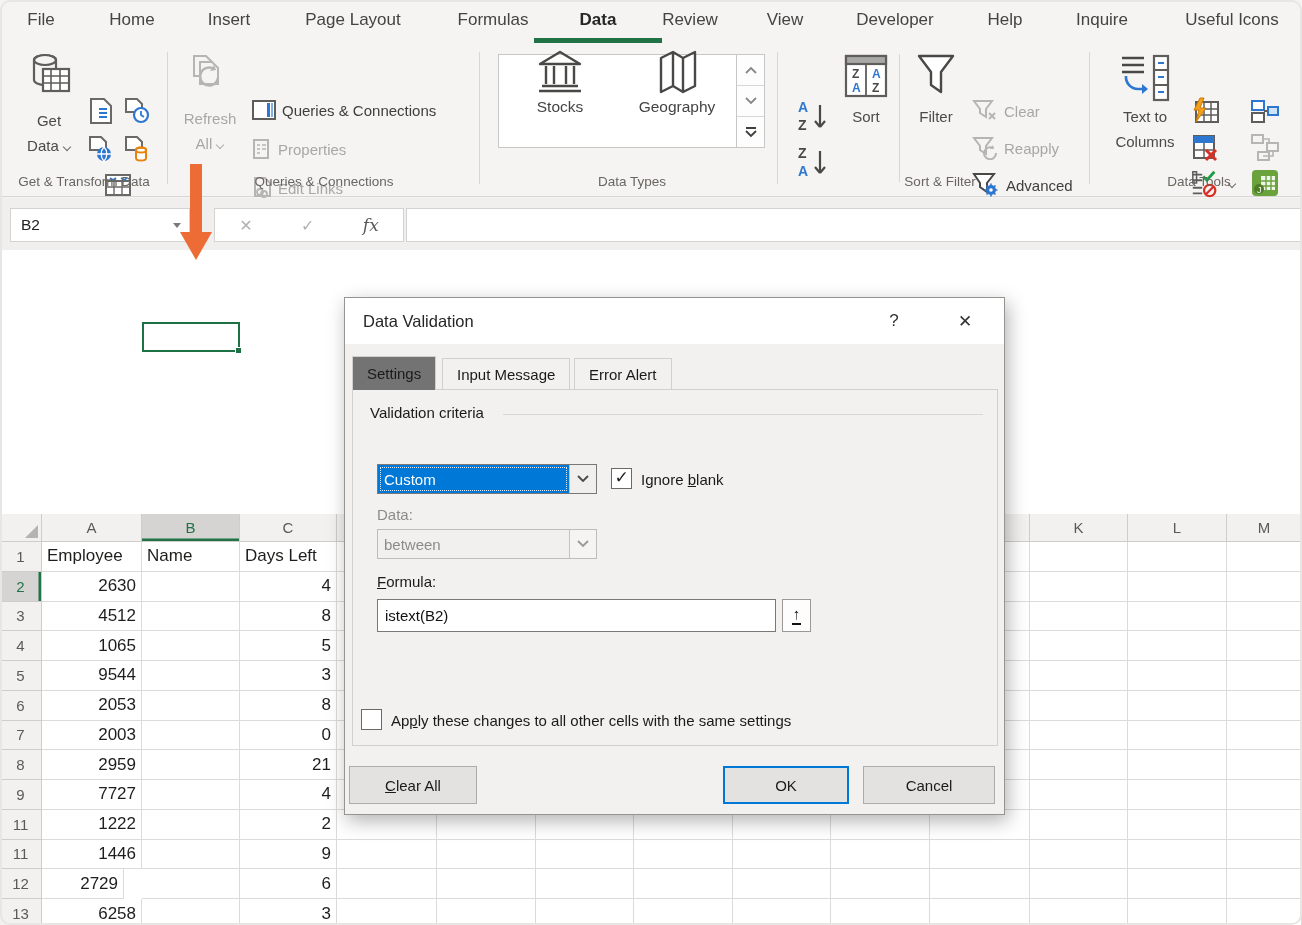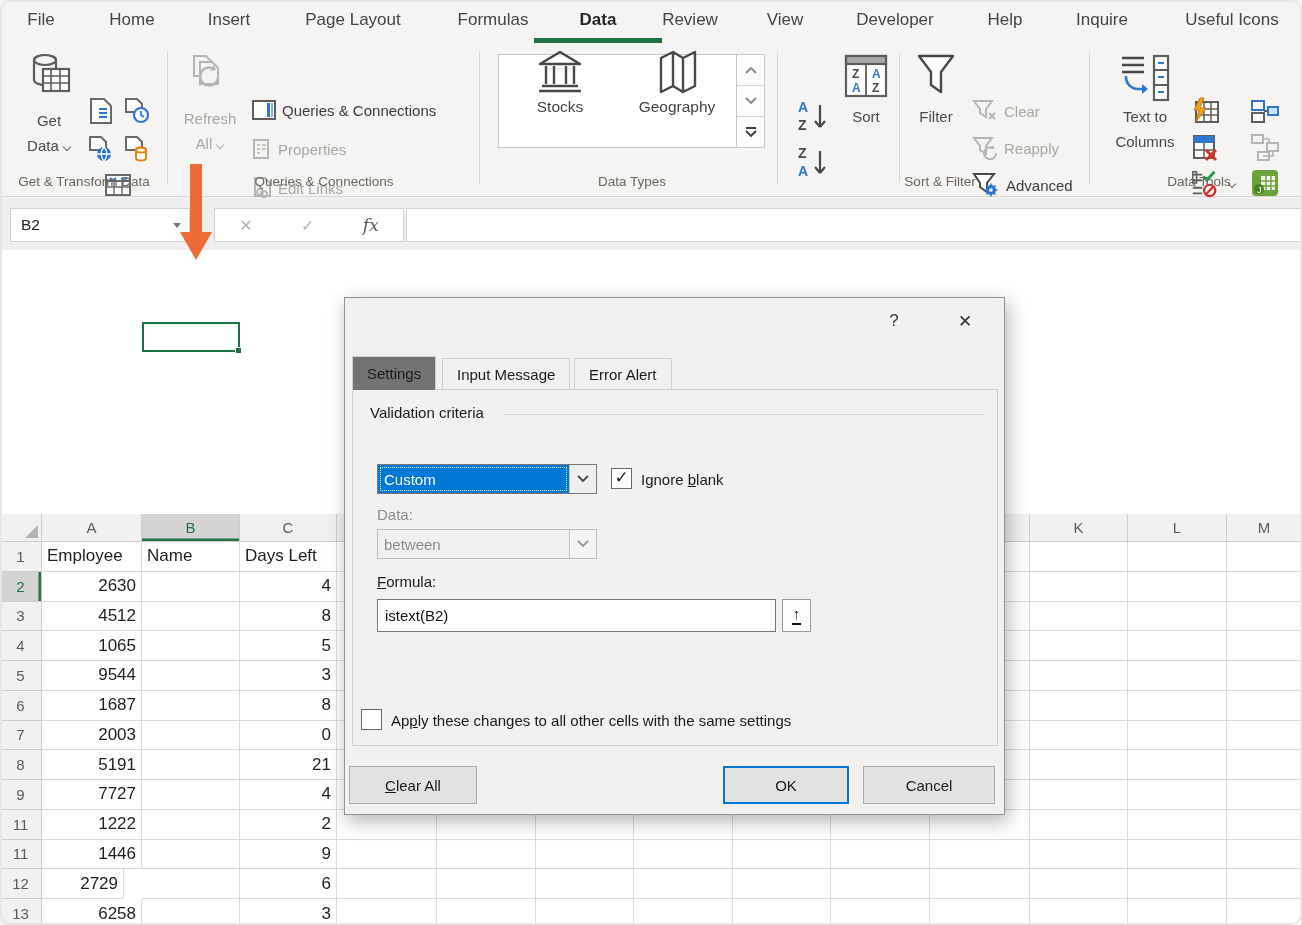--- a/index.html
+++ b/index.html
@@ -516,21 +516,21 @@
       <div class="cell" style="left: 437px; top: 411.048px; width: 99px; height: 29.762px;"></div>
       <div class="cell" style="left: 536px; top: 411.048px; width: 98px; height: 29.762px;"></div>
       <div class="cell" style="left: 634px; top: 411.048px; width: 99px; height: 29.762px;"></div>
       <div class="cell" style="left: 733px; top: 411.048px; width: 98px; height: 29.762px;"></div>
       <div class="cell" style="left: 831px; top: 411.048px; width: 99px; height: 29.762px;"></div>
       <div class="cell" style="left: 930px; top: 411.048px; width: 100px; height: 29.762px;"></div>
       <div class="cell" style="left: 1030px; top: 411.048px; width: 98px; height: 29.762px;"></div>
       <div class="cell" style="left: 1128px; top: 411.048px; width: 99px; height: 29.762px;"></div>
       <div class="cell" style="left: 1227px; top: 411.048px; width: 75px; height: 29.762px;"></div>
       <div class="rowh" style="left: 0px; top: 440.81px; width: 42px; height: 29.762px;">6</div>
-      <div class="cell num" style="left: 42px; top: 440.81px; width: 100px; height: 29.762px;">1687</div>
+      <div class="cell num" style="left: 42px; top: 440.81px; width: 100px; height: 29.762px;">2053</div>
       <div class="cell" style="left: 142px; top: 440.81px; width: 98px; height: 29.762px;"></div>
       <div class="cell num" style="left: 240px; top: 440.81px; width: 97px; height: 29.762px;">8</div>
       <div class="cell" style="left: 337px; top: 440.81px; width: 100px; height: 29.762px;"></div>
       <div class="cell" style="left: 437px; top: 440.81px; width: 99px; height: 29.762px;"></div>
       <div class="cell" style="left: 536px; top: 440.81px; width: 98px; height: 29.762px;"></div>
       <div class="cell" style="left: 634px; top: 440.81px; width: 99px; height: 29.762px;"></div>
       <div class="cell" style="left: 733px; top: 440.81px; width: 98px; height: 29.762px;"></div>
       <div class="cell" style="left: 831px; top: 440.81px; width: 99px; height: 29.762px;"></div>
       <div class="cell" style="left: 930px; top: 440.81px; width: 100px; height: 29.762px;"></div>
       <div class="cell" style="left: 1030px; top: 440.81px; width: 98px; height: 29.762px;"></div>
@@ -544,21 +544,21 @@
       <div class="cell" style="left: 437px; top: 470.572px; width: 99px; height: 29.762px;"></div>
       <div class="cell" style="left: 536px; top: 470.572px; width: 98px; height: 29.762px;"></div>
       <div class="cell" style="left: 634px; top: 470.572px; width: 99px; height: 29.762px;"></div>
       <div class="cell" style="left: 733px; top: 470.572px; width: 98px; height: 29.762px;"></div>
       <div class="cell" style="left: 831px; top: 470.572px; width: 99px; height: 29.762px;"></div>
       <div class="cell" style="left: 930px; top: 470.572px; width: 100px; height: 29.762px;"></div>
       <div class="cell" style="left: 1030px; top: 470.572px; width: 98px; height: 29.762px;"></div>
       <div class="cell" style="left: 1128px; top: 470.572px; width: 99px; height: 29.762px;"></div>
       <div class="cell" style="left: 1227px; top: 470.572px; width: 75px; height: 29.762px;"></div>
       <div class="rowh" style="left: 0px; top: 500.334px; width: 42px; height: 29.762px;">8</div>
-      <div class="cell num" style="left: 42px; top: 500.334px; width: 100px; height: 29.762px;">5191</div>
+      <div class="cell num" style="left: 42px; top: 500.334px; width: 100px; height: 29.762px;">2959</div>
       <div class="cell" style="left: 142px; top: 500.334px; width: 98px; height: 29.762px;"></div>
       <div class="cell num" style="left: 240px; top: 500.334px; width: 97px; height: 29.762px;">21</div>
       <div class="cell" style="left: 337px; top: 500.334px; width: 100px; height: 29.762px;"></div>
       <div class="cell" style="left: 437px; top: 500.334px; width: 99px; height: 29.762px;"></div>
       <div class="cell" style="left: 536px; top: 500.334px; width: 98px; height: 29.762px;"></div>
       <div class="cell" style="left: 634px; top: 500.334px; width: 99px; height: 29.762px;"></div>
       <div class="cell" style="left: 733px; top: 500.334px; width: 98px; height: 29.762px;"></div>
       <div class="cell" style="left: 831px; top: 500.334px; width: 99px; height: 29.762px;"></div>
       <div class="cell" style="left: 930px; top: 500.334px; width: 100px; height: 29.762px;"></div>
       <div class="cell" style="left: 1030px; top: 500.334px; width: 98px; height: 29.762px;"></div>
@@ -638,20 +638,23 @@
   <div id="selbox" style="left: 142px; top: 321.762px; width: 98px; height: 29.762px;">
       <span class="handle"></span>
     </div>
 
   <svg id="arrow" width="60" height="120" style="left:166px; top:164px;" viewBox="0 0 60 120">
     <rect x="24" y="0" width="12" height="70" fill="#ED6B35"></rect>
     <polygon points="14,68 46,68 30,96" fill="#ED6B35"></polygon>
   </svg>
 
   <div id="dialog">
+    <div id="dlg-title">
+      <span>Data Validation</span>
+    </div>
     <div id="dlg-help">
         <span>?</span>
       </div>
     <div id="dlg-close">
         <span>✕</span>
       </div>
 
     <div class="dtab active" style="left:7px;">
         <span>Settings</span>
       </div>

